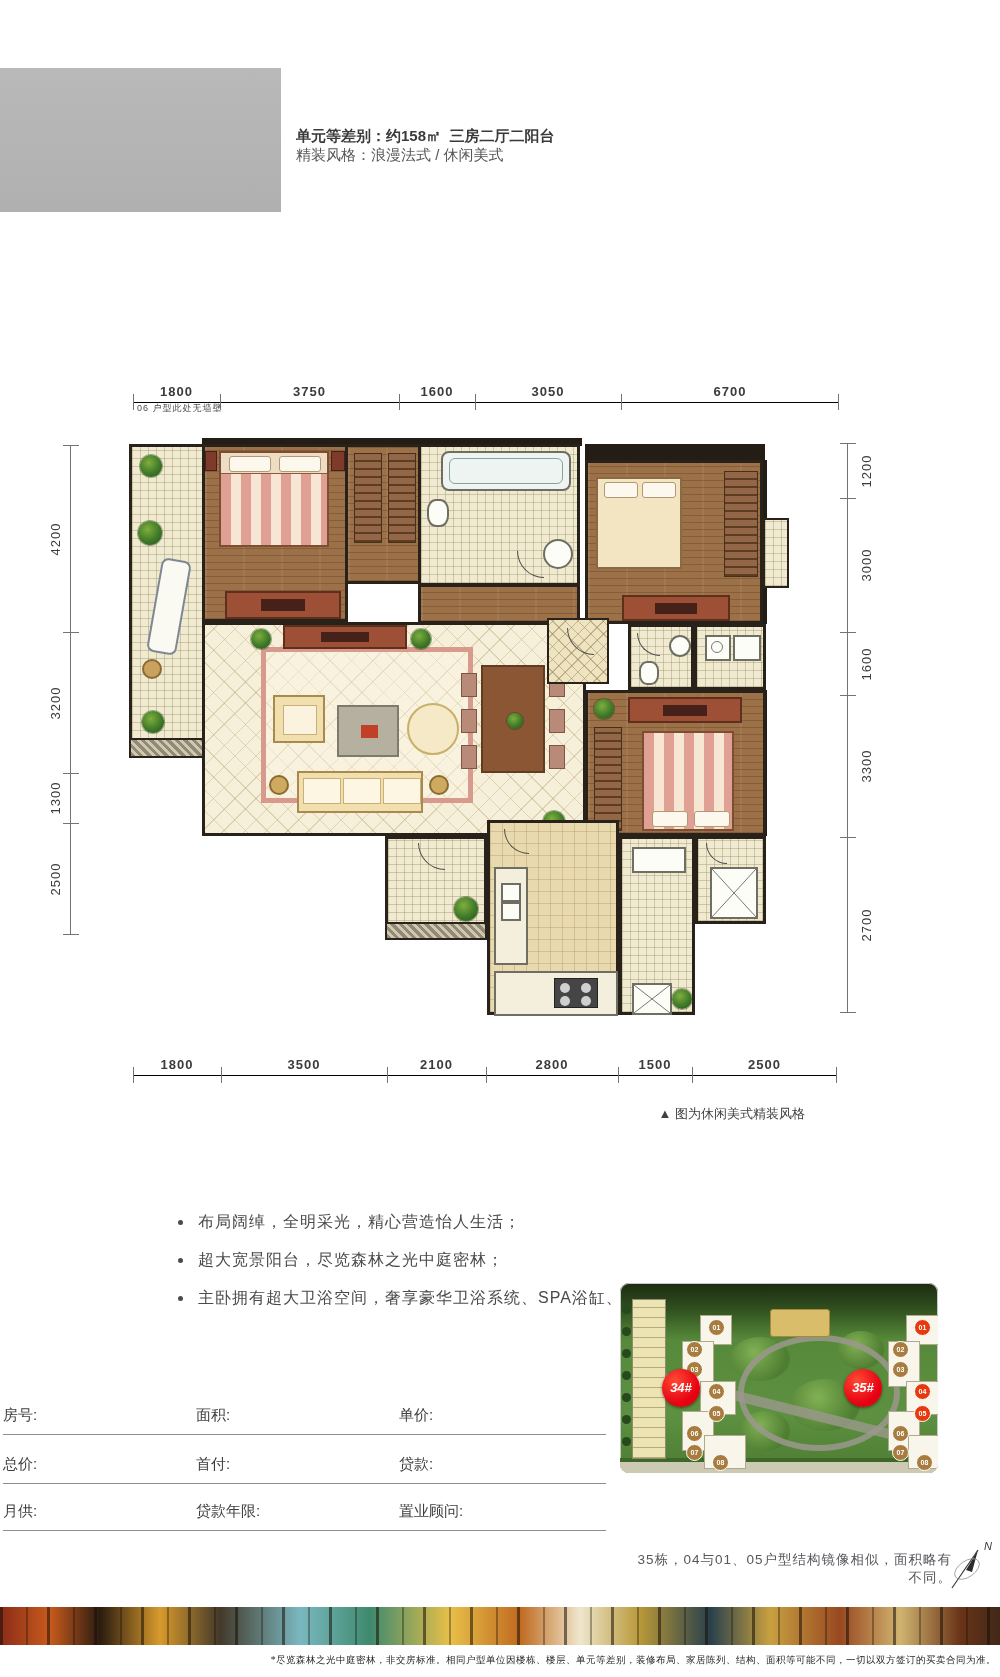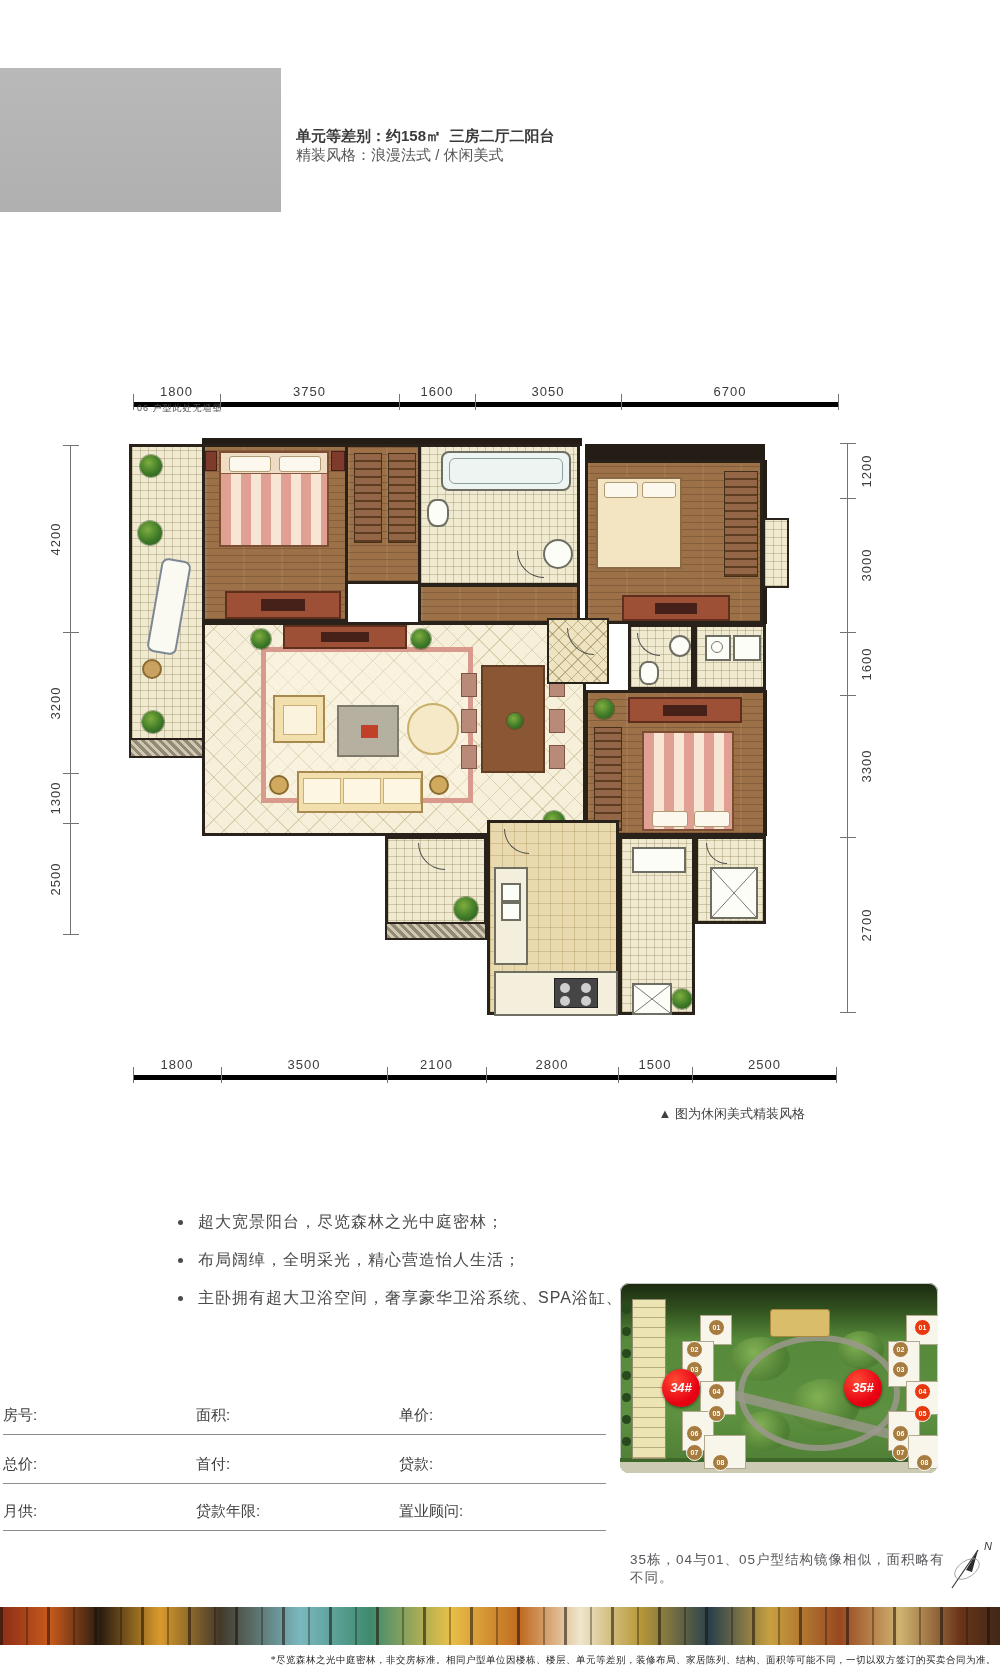--- a/index.html
+++ b/index.html
@@ -10,21 +10,21 @@
   #header-box{position:absolute;left:0;top:68px;width:281px;height:144px;background:linear-gradient(180deg,#b9b9b9,#b0b0b0);}
   #title{position:absolute;left:19px;top:30px;font-family:"Liberation Serif",serif;font-weight:bold;
          font-size:37px;letter-spacing:7px;color:#4e4e52;}
   #subtitle{position:absolute;left:20px;top:84px;font-size:25px;color:#636467;letter-spacing:1px;}
   #spec{position:absolute;left:296px;top:127px;font-size:15px;color:#3a3a3c;}
   #spec .l2{margin-top:0;font-weight:normal;color:#565658;}
   #spec b{font-weight:bold;}
 
   
   .dimh{position:absolute;display:flex;}
-  .dimh .seg{position:relative;height:16px;border-bottom:5px solid #000000;}
+  .dimh .seg{position:relative;height:16px;border-bottom:1px solid #000000;font-weight:bold;}
   .dimh .seg::before{content:"";position:absolute;left:0;bottom:-8px;width:1px;height:16px;background:#737373;}
   .dimh .seg.end::after{content:"";position:absolute;right:0;bottom:-8px;width:1px;height:16px;background:#737373;}
   .dimh .seg span{position:absolute;left:0;right:0;bottom:3px;text-align:center;font-size:13px;color:#3b3b3d;letter-spacing:1px;}
   .dimv{position:absolute;}
   .dimv .seg{position:relative;width:0;border-left:1px solid #737373;}
   .dimv .seg::before{content:"";position:absolute;top:0;left:-8px;width:16px;height:1px;background:#737373;}
   .dimv .seg.end::after{content:"";position:absolute;bottom:0;left:-8px;width:16px;height:1px;background:#737373;}
   .dimv .seg span{position:absolute;top:50%;white-space:nowrap;font-size:13px;color:#3b3b3d;letter-spacing:1px;
                   transform:translate(-50%,-50%) rotate(-90deg);}
   .dimv.lab-left .seg span{left:-16px;}
@@ -90,21 +90,21 @@
   .treecol{position:absolute;width:9px;height:9px;border-radius:50%;background:#274a1c;}
   .bldg{position:absolute;background:#f8f5ea;border:1px solid #b1a88e;}
   .amenity{position:absolute;left:150px;top:26px;width:58px;height:26px;background:#dabd6b;border:1px solid #a8883c;border-radius:3px;}
   .unit{position:absolute;width:15px;height:15px;border-radius:50%;background:#a87c3f;border:1px solid #fff;
         color:#fff;font-size:7px;font-weight:bold;line-height:15px;text-align:center;}
   .unit.hl{background:#e8380d;}
   .badge{position:absolute;width:38px;height:38px;border-radius:50%;
          background:radial-gradient(circle at 35% 30%,#ff4a33,#e60012 65%);color:#fff;
          font-size:13px;font-weight:bold;font-style:italic;line-height:38px;text-align:center;
          box-shadow:0 1px 3px rgba(0,0,0,.5);}
-  #site-caption{position:absolute;left:630px;top:1551px;width:322px;text-align:left;font-size:13.5px;color:#56575b;letter-spacing:1px;}
+  #site-caption{position:absolute;left:630px;top:1551px;width:322px;text-align:right;font-size:13.5px;color:#56575b;letter-spacing:1px;}
   #compass{position:absolute;left:948px;top:1540px;width:44px;height:54px;}
 
   
   #artstrip{position:absolute;left:0;top:1607px;width:1000px;height:38px;
     background-image:
       repeating-linear-gradient(90deg,rgba(25,15,8,.55) 0 3px,transparent 3px 26px,rgba(25,15,8,.35) 26px 28px,transparent 28px 47px),
       linear-gradient(90deg,#8a2c18 0%,#c85a1c 5%,#2a1c10 10%,#d89a2c 16%,#43392a 22%,#7ab8c0 30%,#3e8a6e 37%,#e8c048 45%,#c06a20 52%,#efe6cc 58%,#b89838 64%,#28404c 71%,#c8a040 77%,#984820 84%,#d0b470 90%,#6a3418 96%,#402818 100%);}
   #disclaimer{position:absolute;right:4px;top:1654px;width:780px;text-align:right;
     font-family:"Liberation Serif",serif;font-size:9.5px;color:#1f1f1f;letter-spacing:.5px;}
 </style>
@@ -347,22 +347,22 @@
           <line x1="44" y1="0" x2="0" y2="48" stroke="#777" stroke-width="1"></line>
         </svg>
     </div>
     <div class="arc" style="left:8px;top:4px;width:20px;height:20px;"></div>
   </div>
 </div>
 
 <div id="plan-caption">▲ 图为休闲美式精装风格</div>
 
 <div id="features">
+  <div class="feat">布局阔绰，全明采光，精心营造怡人生活；</div>
   <div class="feat">超大宽景阳台，尽览森林之光中庭密林；</div>
-  <div class="feat">布局阔绰，全明采光，精心营造怡人生活；</div>
   <div class="feat">主卧拥有超大卫浴空间，奢享豪华卫浴系统、SPA浴缸、步入式衣帽间等。</div>
 </div>
 
 <div class="frow" style="top:1404px;">
   <span class="c1">房号:</span>
   <span class="c2">面积:</span>
   <span class="c3">单价:</span>
 </div>
 <div class="frow" style="top:1453px;">
   <span class="c1">总价:</span>

